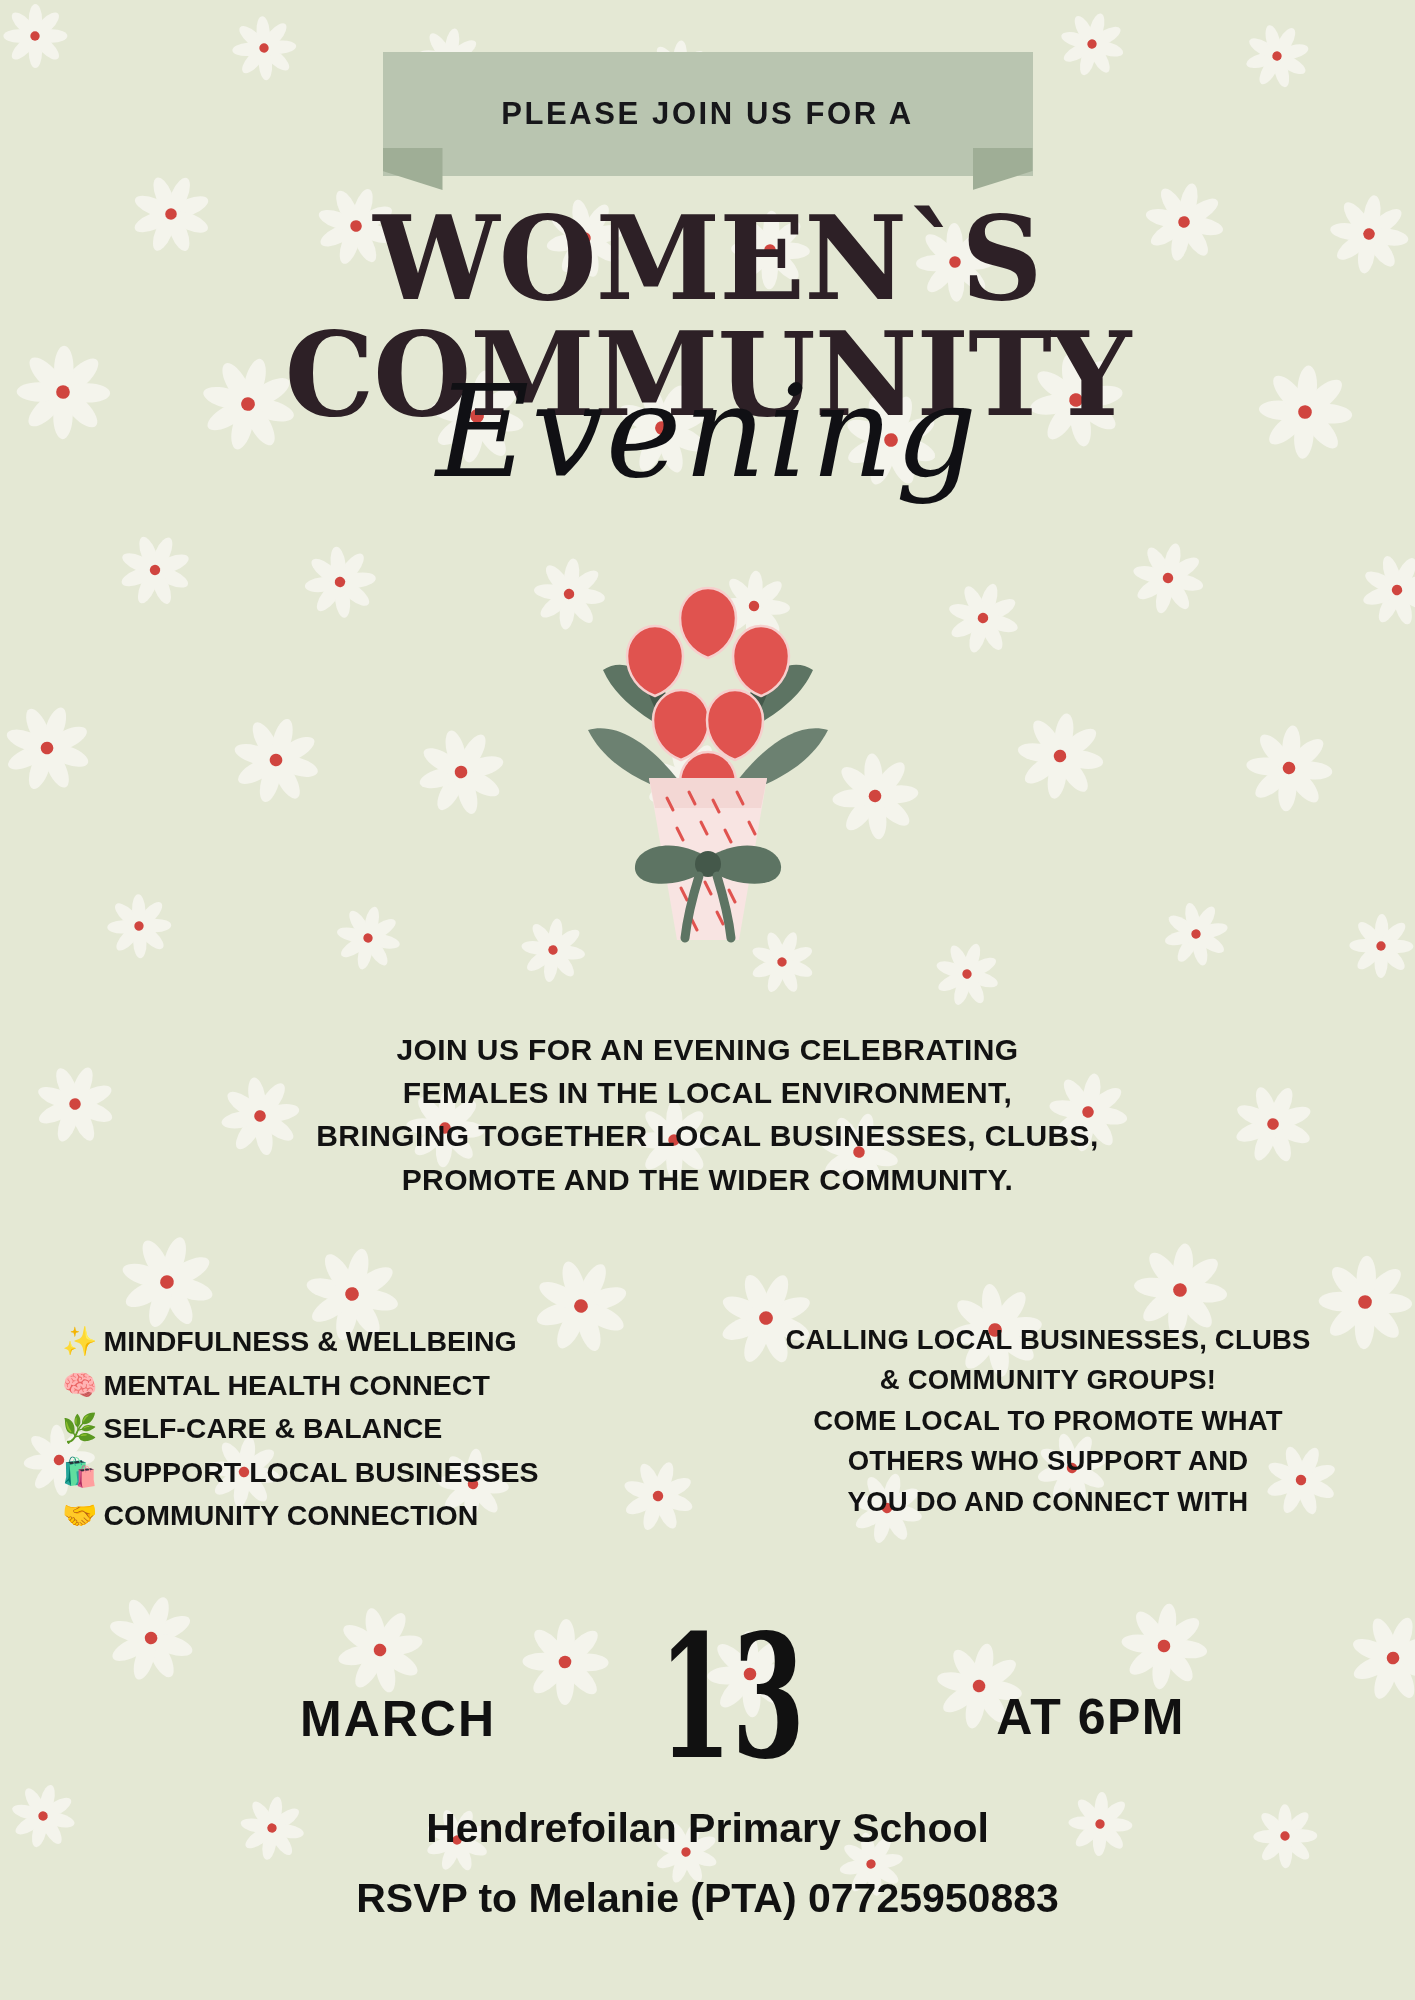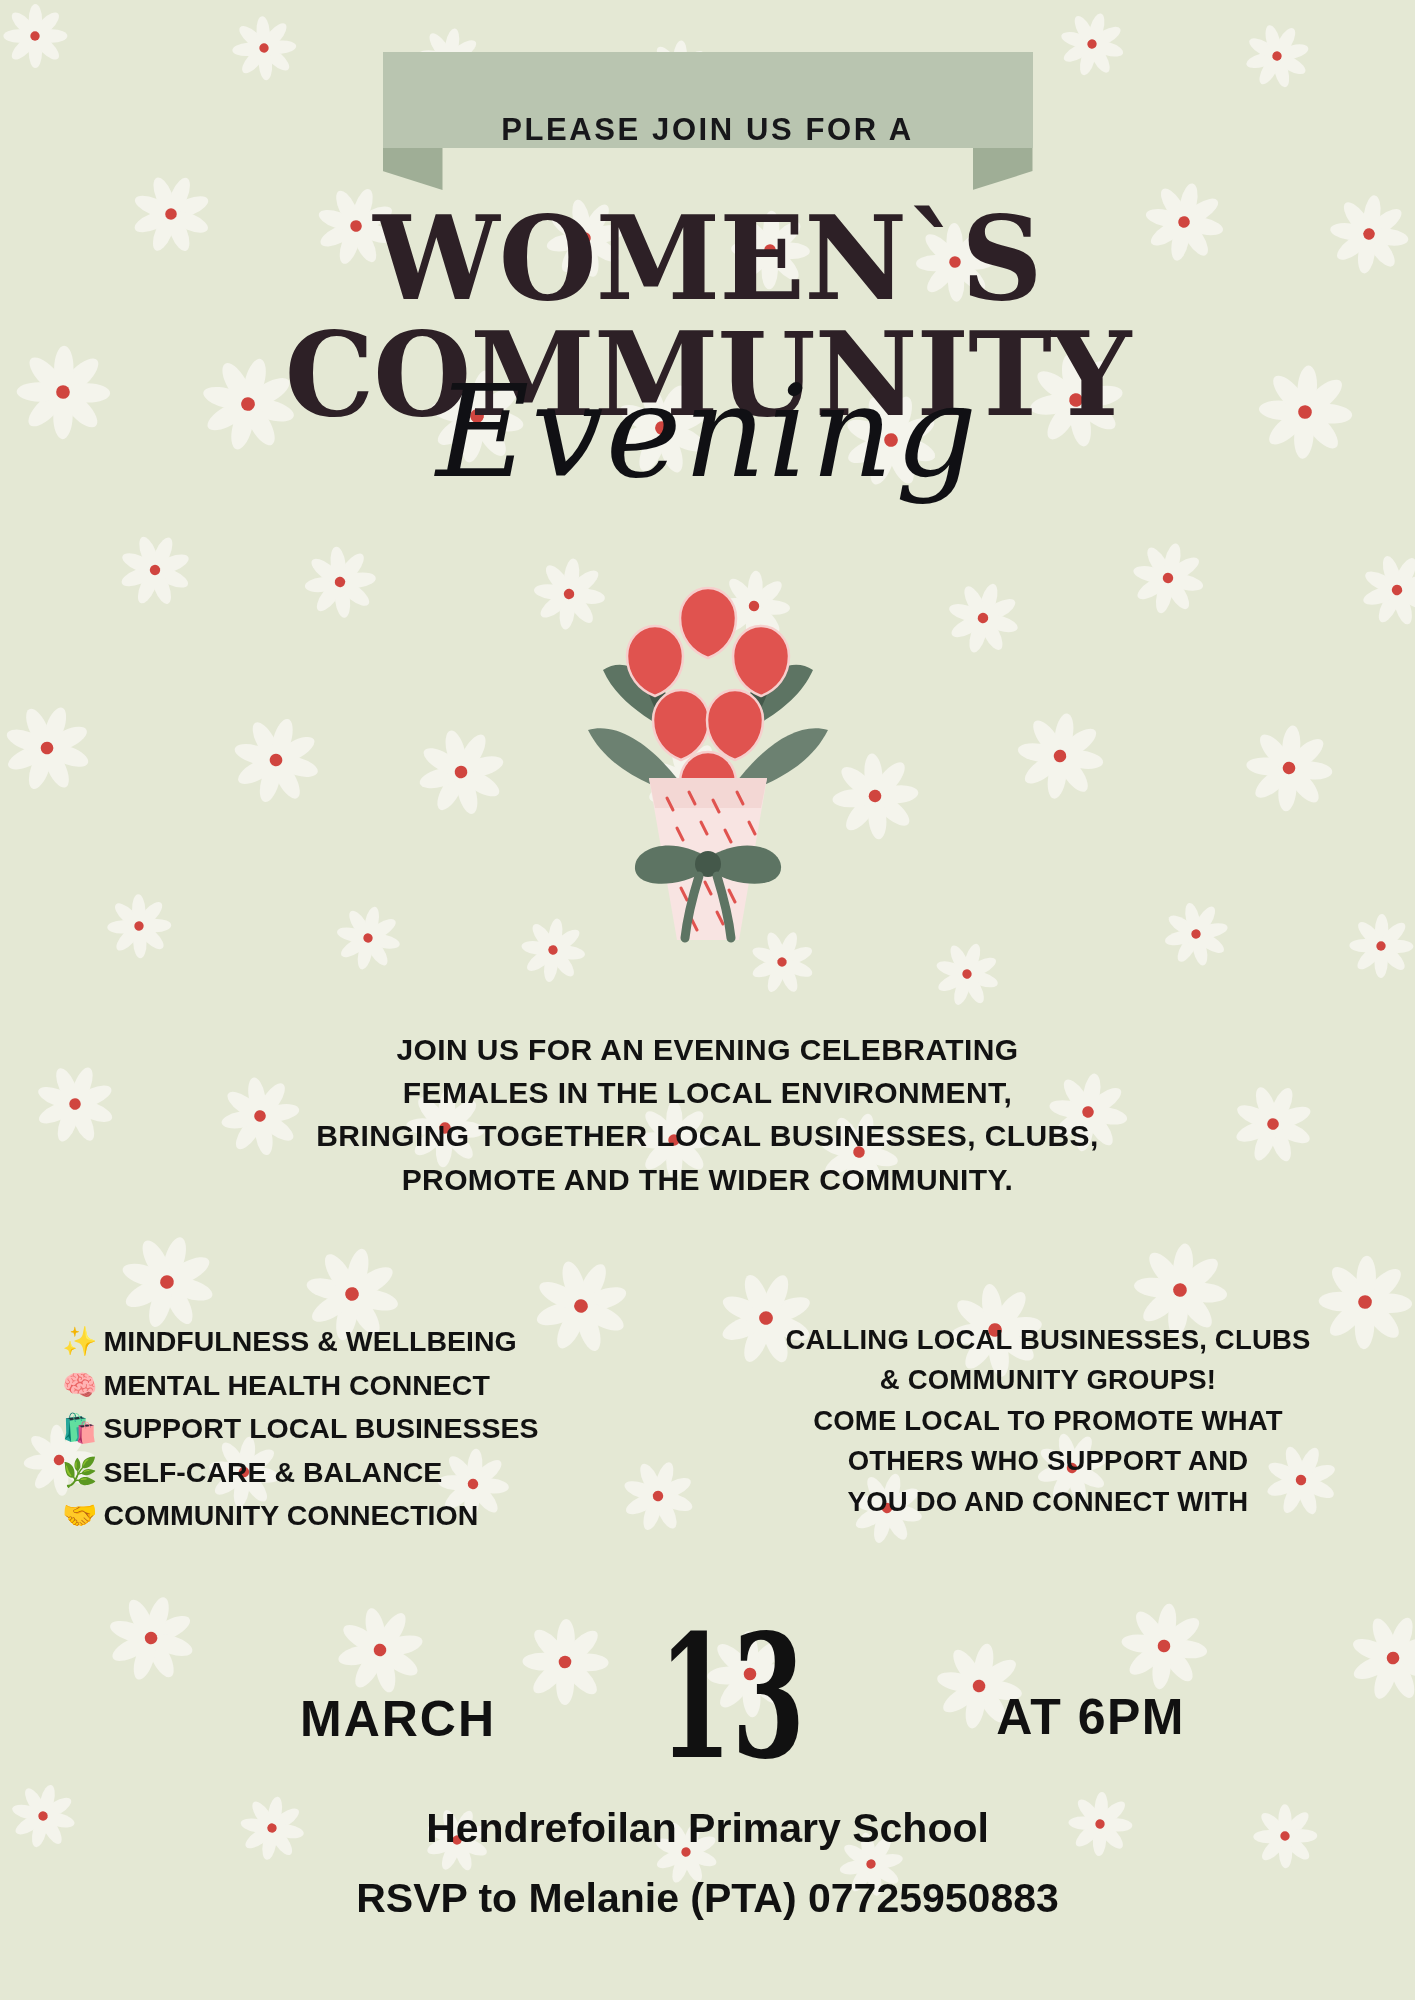--- a/index.html
+++ b/index.html
@@ -66,23 +66,23 @@
     top: 52px;
     left: 0;
     width: 100%;
     display: flex;
     justify-content: center;
   }
   .ribbon {
     position: relative;
     background: #b9c5b0;
     width: 650px;
-    height: 96px;
+    height: 124px;
     display: flex;
-    align-items: flex-end;
+    align-items: center;
     justify-content: center;
   }
   .ribbon-text {
     font-size: 31px;
     font-weight: bold;
     letter-spacing: 2.6px;
     color: #17171a;
     text-align: center;
   }
   .ribbon-tail {
@@ -1158,24 +1158,24 @@
 
   <div class="cols">
     <div class="col-left">
       <div class="line">
         <span class="emo">✨</span><span>MINDFULNESS &amp; WELLBEING</span>
       </div>
       <div class="line">
         <span class="emo">🧠</span><span>MENTAL HEALTH CONNECT</span>
       </div>
       <div class="line">
-        <span class="emo">🛍️</span><span>SUPPORT LOCAL BUSINESSES</span>
+        <span class="emo">🌿</span><span>SELF-CARE &amp; BALANCE</span>
       </div>
       <div class="line">
-        <span class="emo">🌿</span><span>SELF-CARE &amp; BALANCE</span>
+        <span class="emo">🛍️</span><span>SUPPORT LOCAL BUSINESSES</span>
       </div>
       <div class="line">
         <span class="emo">🤝</span><span>COMMUNITY CONNECTION</span>
       </div>
     </div>
 
     <div class="col-right">
       <div>CALLING LOCAL BUSINESSES, CLUBS</div>
       <div>&amp; COMMUNITY GROUPS!</div>
       <div>COME LOCAL TO PROMOTE WHAT</div>

